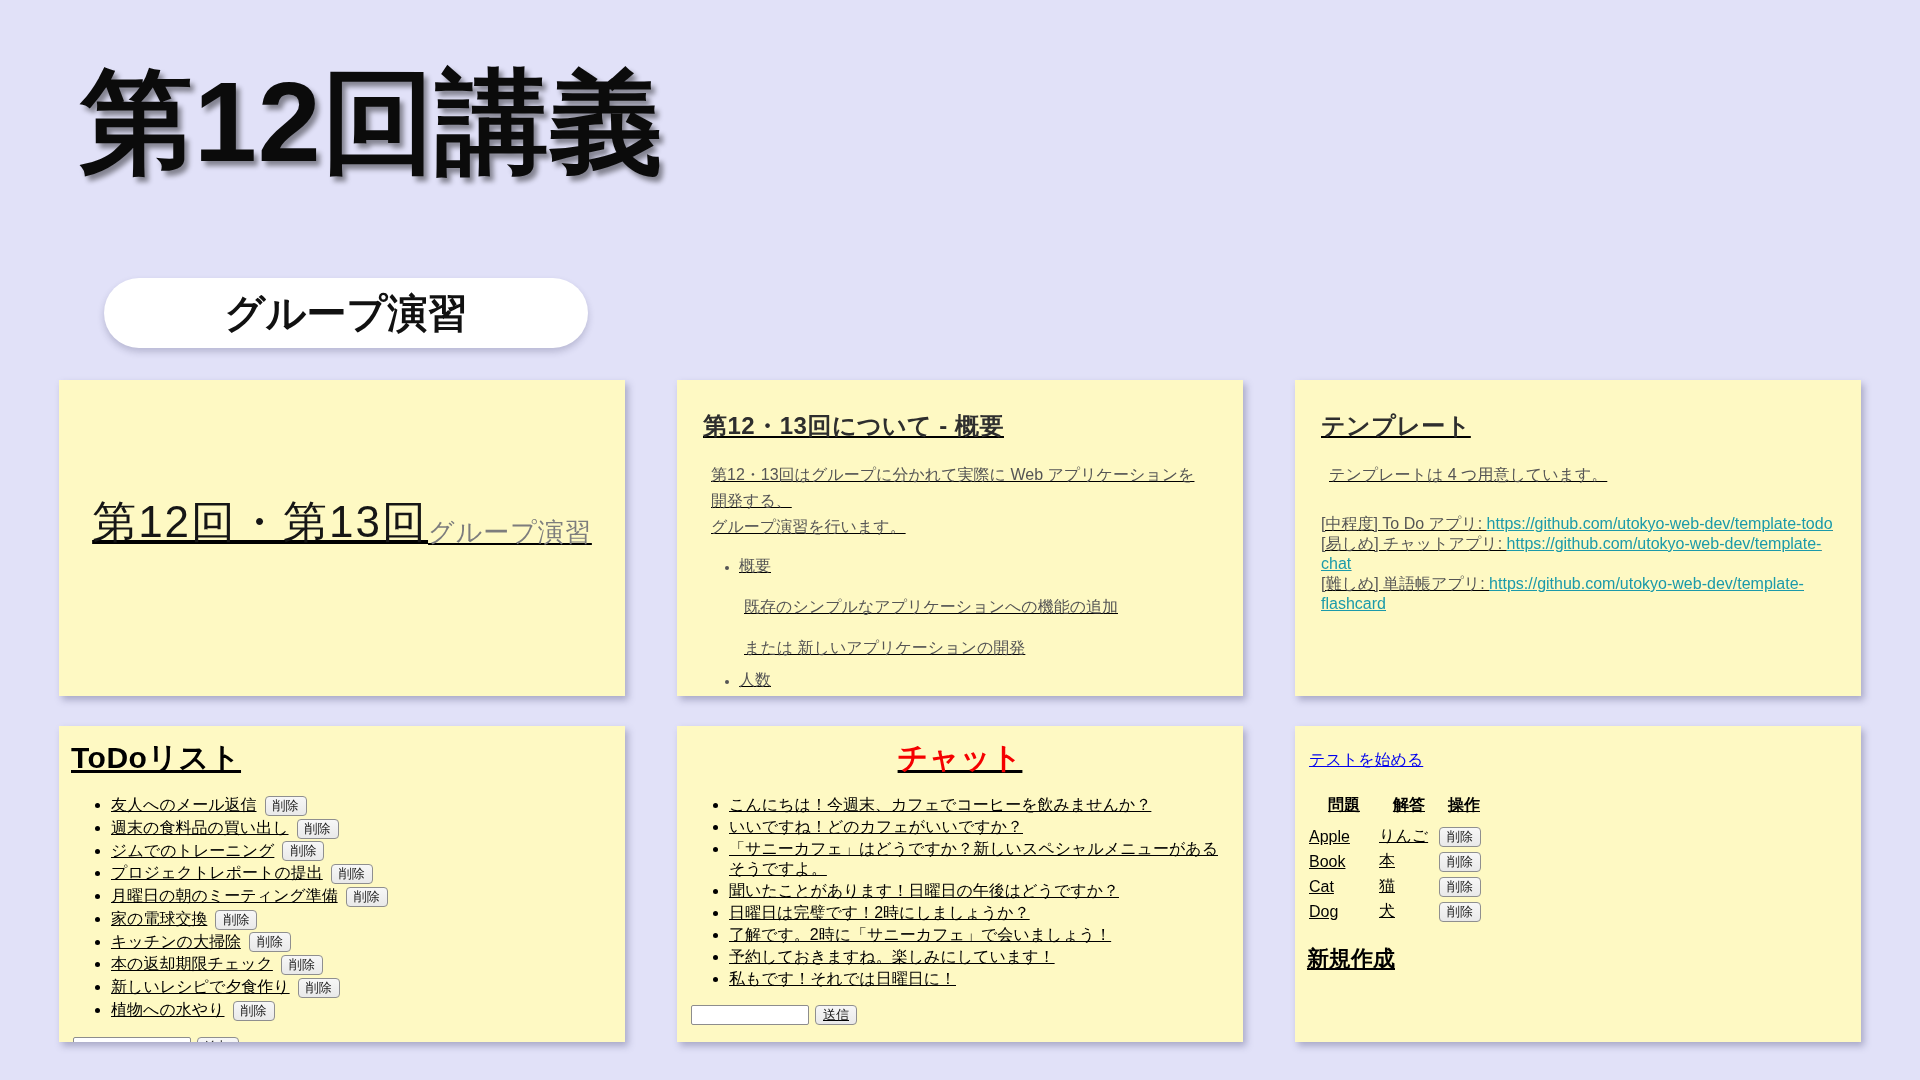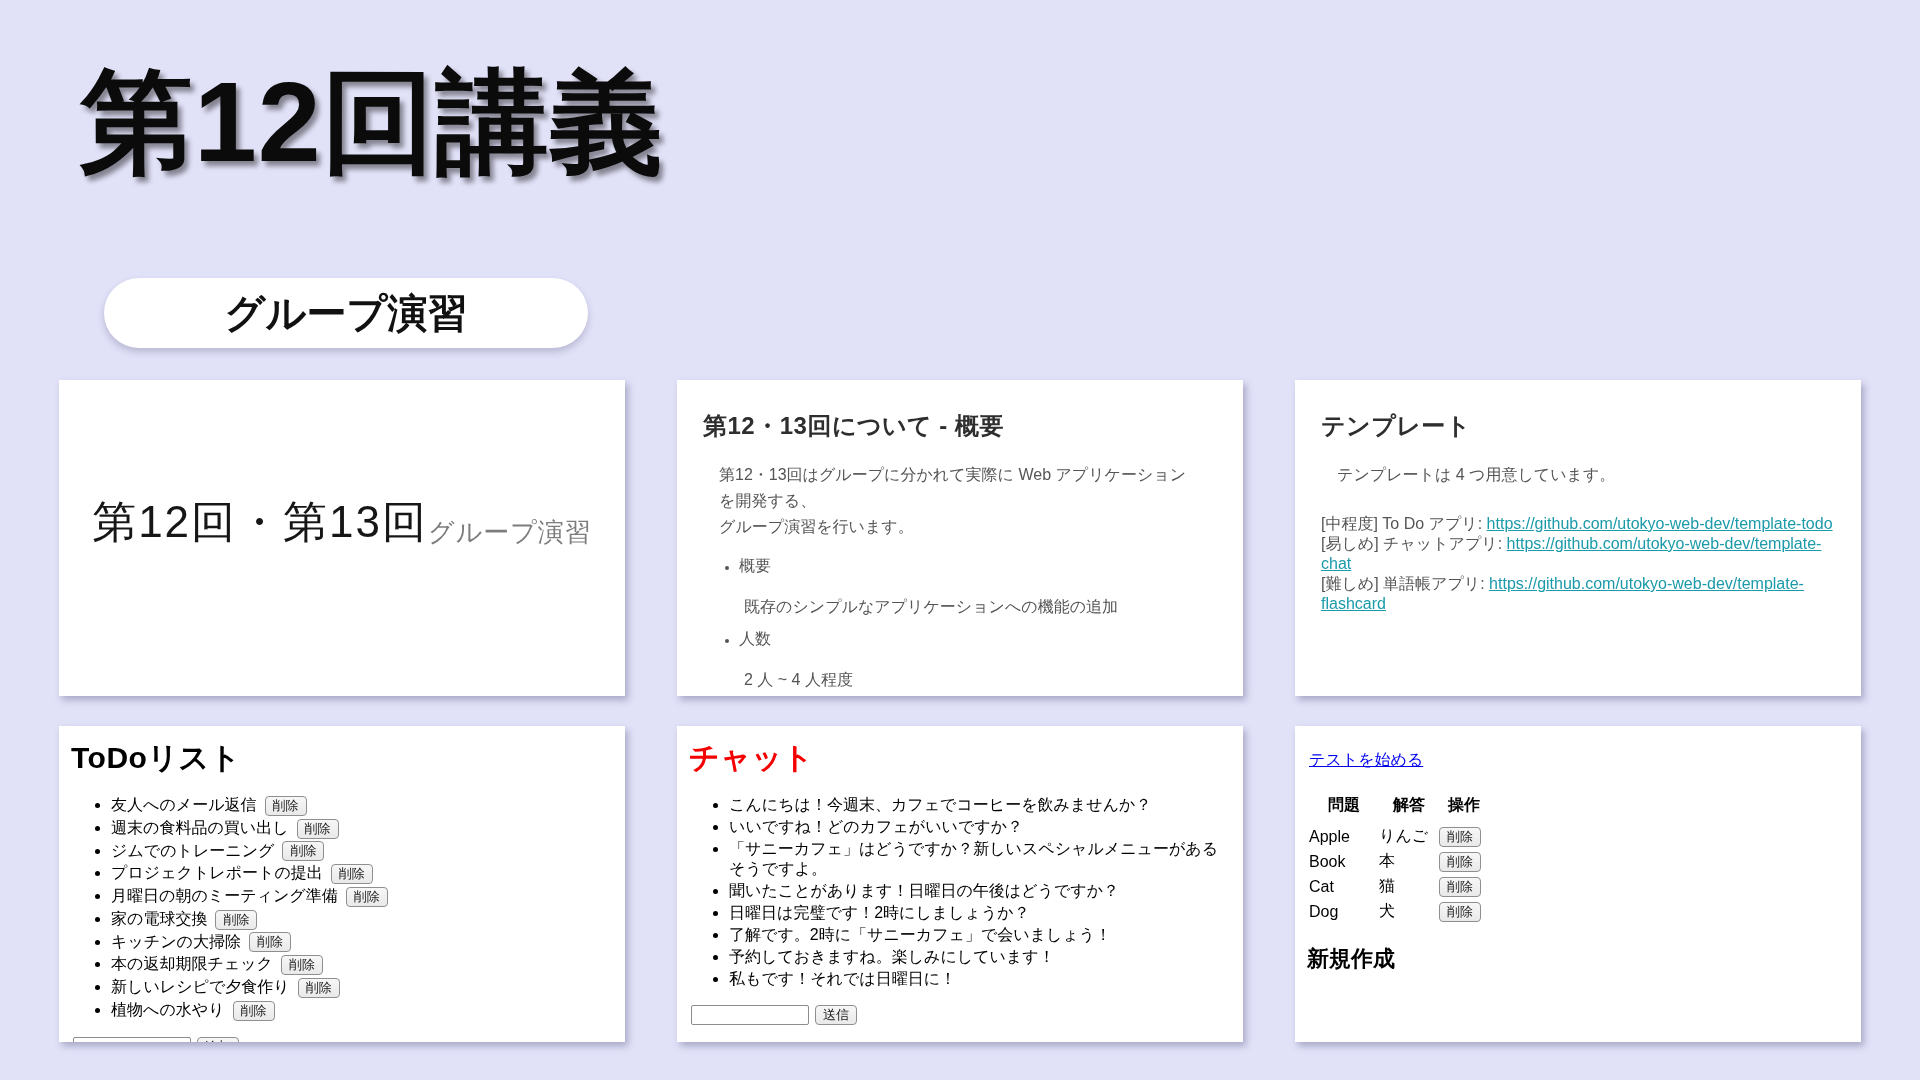--- a/index.html
+++ b/index.html
@@ -25,43 +25,43 @@
   }
   
   .cards{
     position:absolute;left:59px;top:380px;
     display:grid;
     grid-template-columns:566px 566px 566px;
     grid-template-rows:316px 316px;
     column-gap:52px;row-gap:30px;
   }
   .card{
-    background:#ffffff;
+    background:#fef9c3;
     box-shadow:3px 4px 7px rgba(85,85,125,0.40);
-    overflow:hidden;position:relative;box-sizing:border-box;
+    overflow:hidden;position:relative;box-sizing:border-box;text-decoration:underline;
   }
   
   .slide-pad{padding:30px 26px;}
   .slide-title{font-size:24px;font-weight:600;color:#2e2e2e;margin:0 0 20px 0;letter-spacing:0.5px;}
-  .slide-text{font-size:16px;color:#555;line-height:1.62;margin:16px;}
+  .slide-text{font-size:16px;color:#555;line-height:1.62;margin:8px;}
   .slide-list{margin:16px 0 0 0;padding-left:36px;font-size:16px;color:#555;}
   .slide-list li{margin-bottom:11px;}
   .slide-list li::marker{color:#555;font-size:12px;}
   .slide-list .sub{margin:20px 0 0 5px;}
   
   .title-slide{display:flex;align-items:center;justify-content:center;padding-bottom:32px;}
   .title-slide-heading{font-size:44px;font-weight:400;color:#161616;letter-spacing:2px;margin:0;}
   .title-slide-sub{font-size:26px;color:#7d7d7d;margin:20px 0 0 0;letter-spacing:1px;}
   
   .links-block{margin:26px 0 0 0;font-size:16px;color:#555;line-height:20px;}
   .tpl-link{color:#1b9aaa;text-decoration:underline;}
   
   .app-pad{padding:8px 12px;}
   .app-title{font-size:30px;font-weight:bold;color:#000;margin:4px 0 0 0;letter-spacing:0.5px;}
-  .app-title.red{color:#f50000;}
+  .app-title.red{color:#f50000;text-align:center;}
   .app-list{margin:16px 0 0 0;padding-left:40px;font-size:16px;color:#000;}
   .app-list li{margin:0 0 2px 0;line-height:20px;}
   .btn{
     font-family:inherit;font-size:13px;color:#1a1a1a;
     background:linear-gradient(#f7f7f7,#e9e9e9);
     border:1px solid #8f8f8f;border-radius:4px;
     padding:1px 7px 2px 7px;line-height:15px;margin-left:8px;vertical-align:middle;
   }
   .btn.no-ml{margin-left:0;}
   .text-input{
@@ -100,20 +100,21 @@
   <div class="card slide-pad">
     <h2 class="slide-title">第12・13回について - 概要</h2>
     <p class="slide-text">
       <span>第12・13回はグループに分かれて実際に Web アプリケーションを開発する、</span><br>
       <span>グループ演習を行います。</span>
     </p>
     <ul class="slide-list">
       <li>
         <span>概要</span>
         <div class="sub">既存のシンプルなアプリケーションへの機能の追加</div>
+        <div class="sub">または 新しいアプリケーションの開発</div>
       </li>
       <li>
         <span>人数</span>
         <div class="sub">2 人 ~ 4 人程度</div>
       </li>
     </ul>
   </div>
 
   <div class="card slide-pad">
     <h2 class="slide-title">テンプレート</h2>

